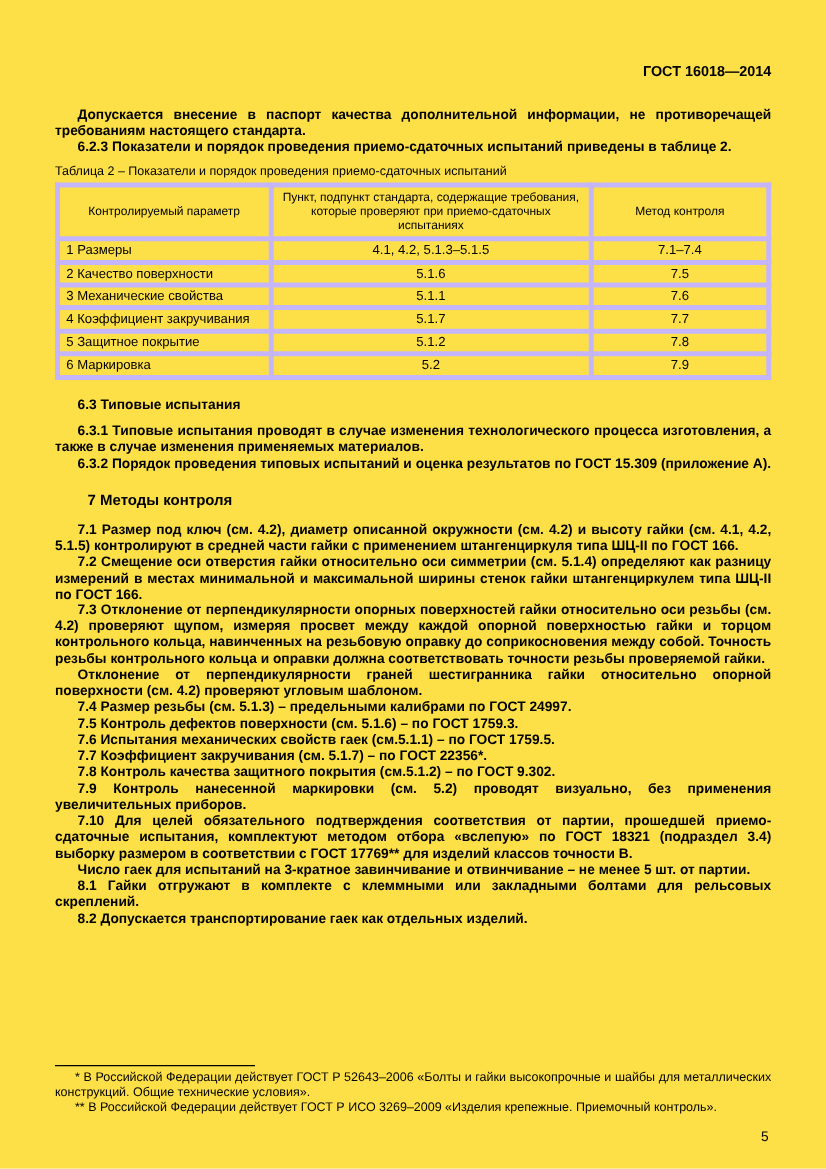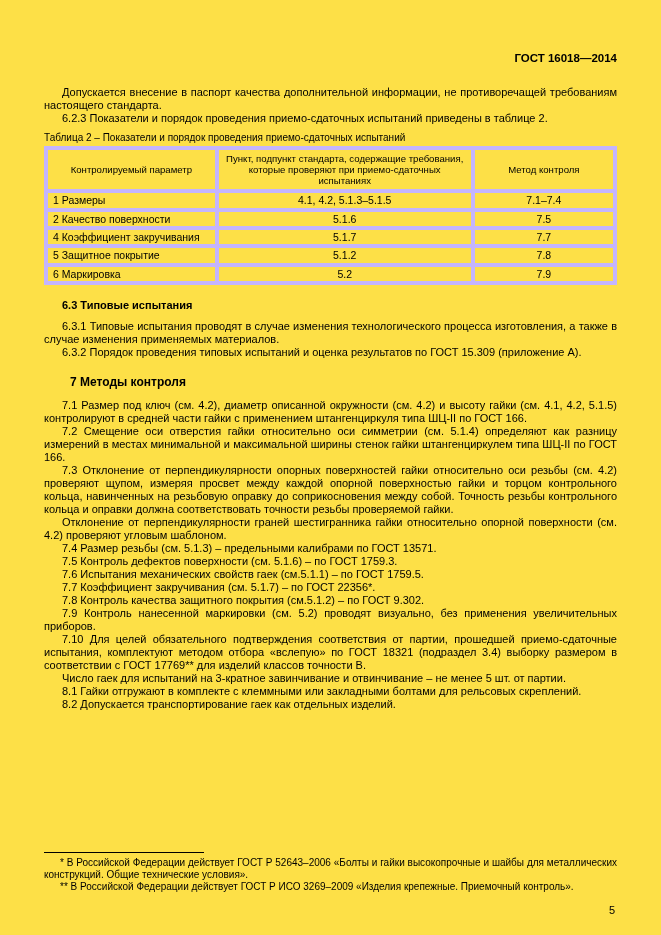--- a/index.html
+++ b/index.html
@@ -16,20 +16,21 @@
   }
   .doc-number {
     text-align:right;
     font-weight:bold;
     font-size:11.5px;
     margin-bottom:20px;
   }
   p.body-p {
     text-align:justify;
     text-indent:18px;
+    font-weight:bold;
   }
   .table-caption {
     font-size:10px;
     margin-top:8px;
     margin-bottom:2px;
     text-align:left;
   }
   table.gost-table {
     width:100%;
     border-collapse:collapse;
@@ -115,20 +116,25 @@
         <td class="cell-left">1 Размеры</td>
         <td class="cell-center">4.1, 4.2, 5.1.3–5.1.5</td>
         <td class="cell-center">7.1–7.4</td>
       </tr>
       <tr>
         <td class="cell-left">2 Качество поверхности</td>
         <td class="cell-center">5.1.6</td>
         <td class="cell-center">7.5</td>
       </tr>
       <tr>
+        <td class="cell-left">3 Механические свойства</td>
+        <td class="cell-center">5.1.1</td>
+        <td class="cell-center">7.6</td>
+      </tr>
+      <tr>
         <td class="cell-left">4 Коэффициент закручивания</td>
         <td class="cell-center">5.1.7</td>
         <td class="cell-center">7.7</td>
       </tr>
       <tr>
         <td class="cell-left">5 Защитное покрытие</td>
         <td class="cell-center">5.1.2</td>
         <td class="cell-center">7.8</td>
       </tr>
       <tr>
@@ -141,21 +147,21 @@
 
   <div class="h-sub">6.3 Типовые испытания</div>
   <p class="body-p after-heading">6.3.1 Типовые испытания проводят в случае изменения технологического процесса изготовления, а также в случае изменения применяемых материалов.</p>
   <p class="body-p">6.3.2 Порядок проведения типовых испытаний и оценка результатов по ГОСТ 15.309 (приложение А).</p>
 
   <div class="h-main">7 Методы контроля</div>
   <p class="body-p">7.1 Размер под ключ (см. 4.2), диаметр описанной окружности (см. 4.2) и высоту гайки (см. 4.1, 4.2, 5.1.5) контролируют в средней части гайки с применением штангенциркуля типа ШЦ-II по ГОСТ 166.</p>
   <p class="body-p">7.2 Смещение оси отверстия гайки относительно оси симметрии (см. 5.1.4) определяют как разницу измерений в местах минимальной и максимальной ширины стенок гайки штангенциркулем типа ШЦ-II по ГОСТ 166.</p>
   <p class="body-p">7.3 Отклонение от перпендикулярности опорных поверхностей гайки относительно оси резьбы (см. 4.2) проверяют щупом, измеряя просвет между каждой опорной поверхностью гайки и торцом контрольного кольца, навинченных на резьбовую оправку до соприкосновения между собой. Точность резьбы контрольного кольца и оправки должна соответствовать точности резьбы проверяемой гайки.</p>
   <p class="body-p">Отклонение от перпендикулярности граней шестигранника гайки относительно опорной поверхности (см. 4.2) проверяют угловым шаблоном.</p>
-  <p class="body-p">7.4 Размер резьбы (см. 5.1.3) – предельными калибрами по ГОСТ 13571.</p>
+  <p class="body-p">7.4 Размер резьбы (см. 5.1.3) – предельными калибрами по ГОСТ 24997.</p>
   <p class="body-p">7.5 Контроль дефектов поверхности (см. 5.1.6) – по ГОСТ 1759.3.</p>
   <p class="body-p">7.6 Испытания механических свойств гаек (см.5.1.1) – по ГОСТ 1759.5.</p>
   <p class="body-p">7.7 Коэффициент закручивания (см. 5.1.7) – по  ГОСТ 22356*.</p>
   <p class="body-p">7.8 Контроль качества защитного покрытия (см.5.1.2) – по ГОСТ 9.302.</p>
   <p class="body-p">7.9 Контроль нанесенной маркировки (см. 5.2) проводят визуально, без применения увеличительных приборов.</p>
   <p class="body-p">7.10 Для целей обязательного подтверждения соответствия от партии, прошедшей приемо-сдаточные испытания, комплектуют методом отбора «вслепую» по ГОСТ 18321 (подраздел 3.4) выборку размером в соответствии с ГОСТ 17769** для изделий классов точности В.</p>
   <p class="body-p">Число гаек для испытаний на 3-кратное завинчивание и отвинчивание – не менее 5 шт. от партии.</p>
 
   <p class="body-p">8.1 Гайки отгружают в комплекте с клеммными или закладными болтами для рельсовых скреплений.</p>
   <p class="body-p">8.2 Допускается транспортирование гаек как отдельных изделий.</p>

